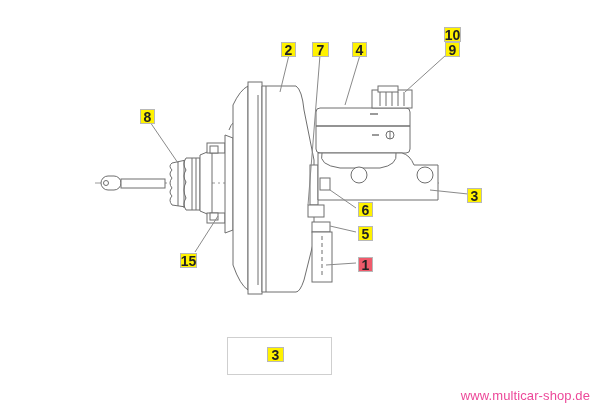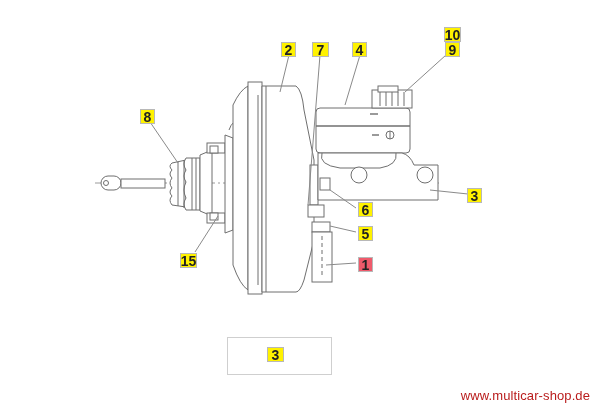--- a/index.html
+++ b/index.html
@@ -17,21 +17,21 @@
       cursor: pointer;
     }
     .callout.wide { width: 15px; }
     .callout.red { background: #ef5a6b; color: #222; }
     .footnote-box {
       position: absolute; left: 227px; top: 337px; width: 103px; height: 36px;
       border: 1px solid #cfcfcf; background: #fff;
     }
     .watermark {
       position: absolute; right: 10px; top: 388px;
-      font-family: "Liberation Sans", sans-serif; font-size: 13px; color: #b91c1c; font-weight: normal;
+      font-family: "Liberation Sans", sans-serif; font-size: 13px; color: #ec4899; font-weight: normal;
       letter-spacing: 0.1px;
     }
   </style>
 </head>
 <body>
 
 <svg id="diagram" viewBox="0 0 600 414" xmlns="http://www.w3.org/2000/svg">
   <g fill="none" stroke="#6f6f6f" stroke-width="1">
 
     <line x1="95" y1="183" x2="440" y2="183" stroke="#9a9a9a" stroke-dasharray="8,3,2,3"></line>

